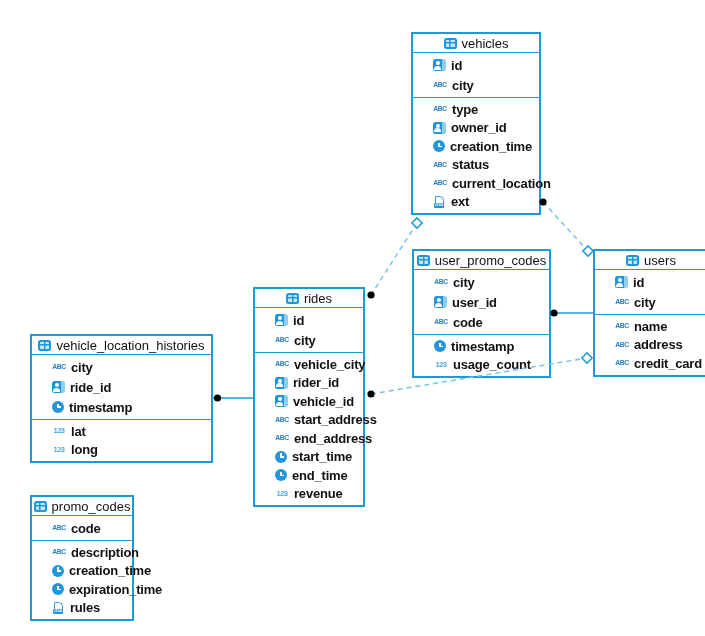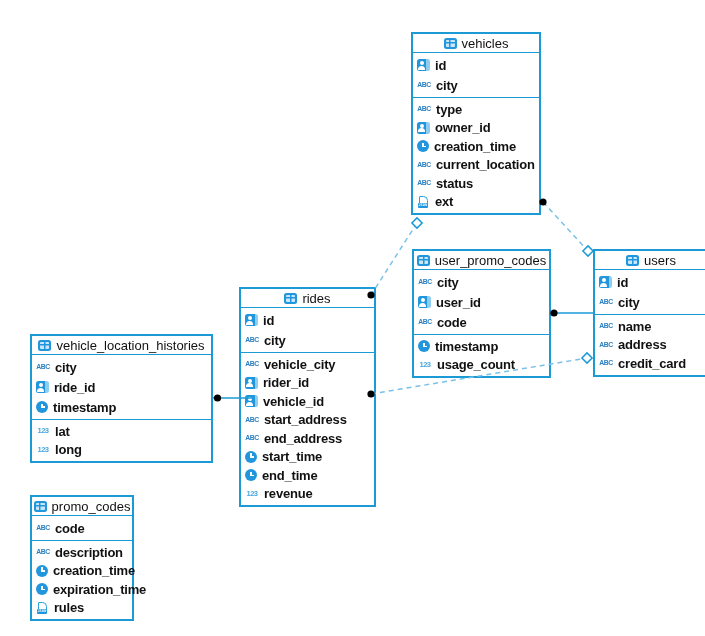--- a/index.html
+++ b/index.html
@@ -12,21 +12,21 @@
   
   .table {
     position:absolute; background:#fff;
     border:2px solid #1b9ad6; z-index:1;
   }
   .thead {
     height:19px; display:flex; align-items:center; justify-content:center;
     gap:5px; border-bottom:1.5px solid #1b9ad6; font-size:13px; line-height:19px;
     white-space:nowrap; overflow:hidden;
   }
-  .sect { padding:2px 0; }
+  .sect { padding:2px 16px; }
   .sect.keys { border-bottom:1.5px solid #1b9ad6; }
   .row {
     display:flex; align-items:center; gap:5px; padding:0 4px 0 4px;
     font-size:13px; white-space:nowrap;
   }
   .keys .row { height:20px; }
   .cols .row { height:18.5px;font-weight:bold; }
   .keys .label { font-weight:700; }
   .label { line-height:1; letter-spacing:-0.2px; }
 
@@ -141,25 +141,25 @@
       <div class="row">
         <span class="icon" data-icon="person"></span>
         <span class="label">owner_id</span>
       </div>
       <div class="row">
         <span class="icon" data-icon="clock"></span>
         <span class="label">creation_time</span>
       </div>
       <div class="row">
         <span class="icon" data-icon="string"></span>
+        <span class="label">status</span>
+      </div>
+      <div class="row">
+        <span class="icon" data-icon="string"></span>
         <span class="label">current_location</span>
-      </div>
-      <div class="row">
-        <span class="icon" data-icon="string"></span>
-        <span class="label">status</span>
       </div>
       <div class="row">
         <span class="icon" data-icon="json"></span>
         <span class="label">ext</span>
       </div>
     </div>
   </div>
 
   <div class="table" style="left:412px;top:249px;width:139px;">
     <div class="thead">
@@ -216,21 +216,21 @@
         <span class="icon" data-icon="string"></span>
         <span class="label">address</span>
       </div>
       <div class="row">
         <span class="icon" data-icon="string"></span>
         <span class="label">credit_card</span>
       </div>
     </div>
   </div>
 
-  <div class="table" style="left:239px;top:287px;width:137px;">
+  <div class="table" style="left:253px;top:287px;width:112px;">
     <div class="thead">
       <span class="icon" data-icon="table"></span>
       <span class="tname">rides</span>
     </div>
     <div class="sect keys">
       <div class="row">
         <span class="icon" data-icon="person"></span>
         <span class="label">id</span>
       </div>
       <div class="row">

